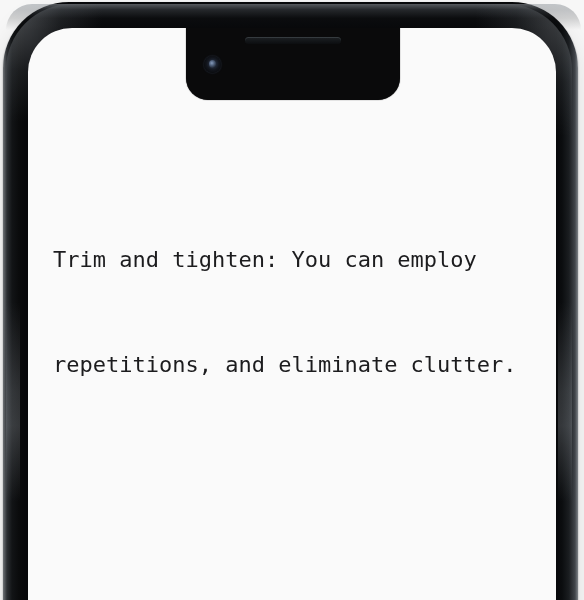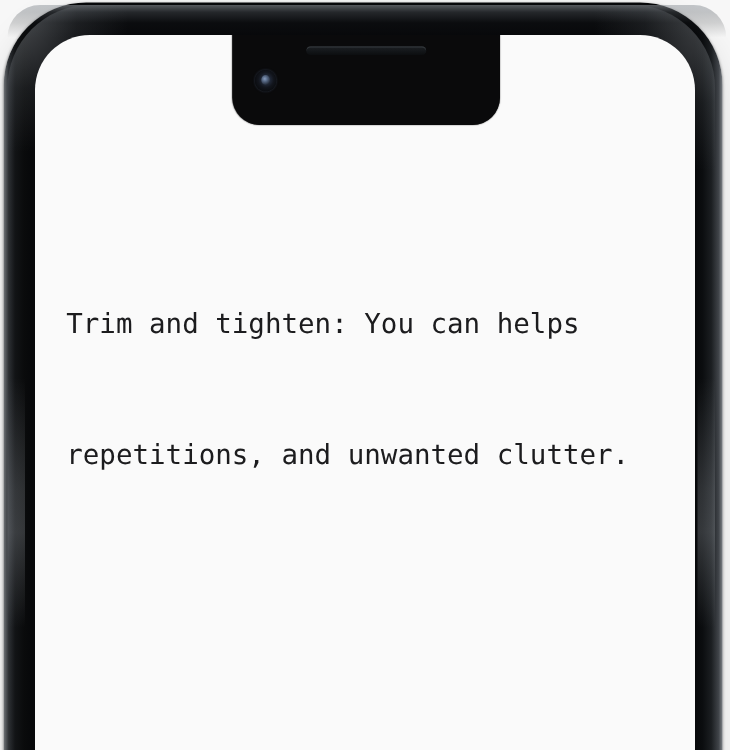--- a/index.html
+++ b/index.html
@@ -241,22 +241,22 @@
 
     <div class="notch">
       <div class="speaker"></div>
       <div class="camera">
         <div class="camera-iris"></div>
       </div>
     </div>
 
     <div class="content">
       <p class="paragraph">
-        <span class="line">Trim and tighten: You can helps</span>
-        <span class="line">repetitions, and unwanted clutter.</span>
+        <span class="line">Trim and tighten: You can employ</span>
+        <span class="line">repetitions, and eliminate clutter.</span>
         
         
       </p>
     </div>
 
   </div>
 
 </div>
 
 </body></html>

